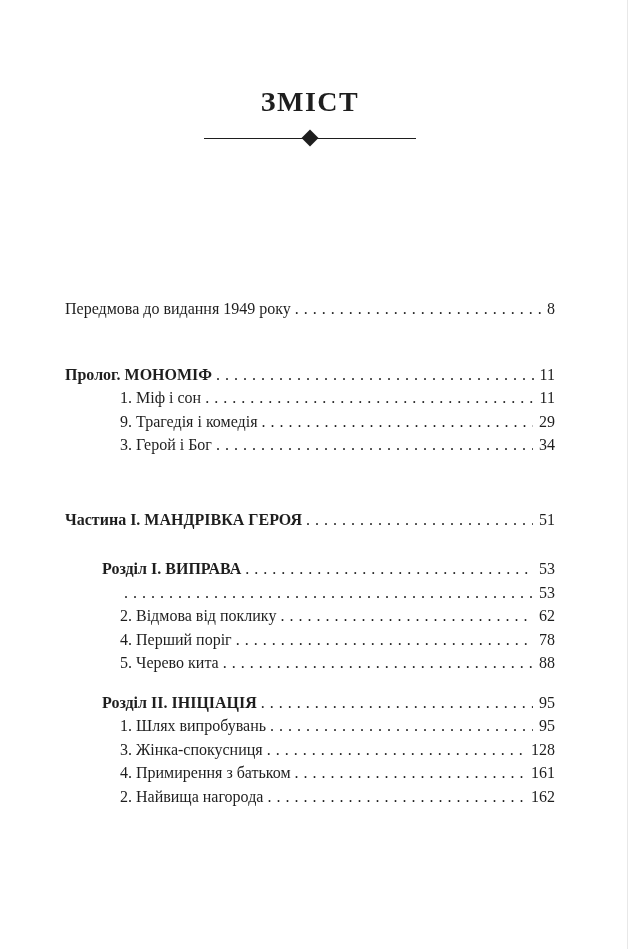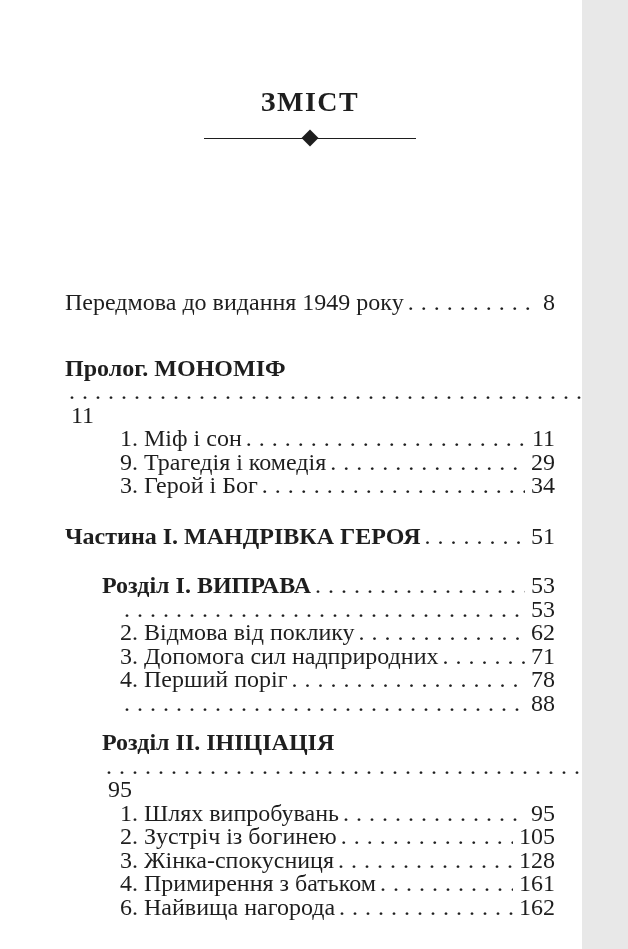--- a/index.html
+++ b/index.html
@@ -4,21 +4,21 @@
 <style>
   :root {
     --ink: #1e1e1e;
     --paper: #ffffff;
   }
   * { margin: 0; padding: 0; box-sizing: border-box; }
   html, body { background: #e8e8e8; }
   body { width: 628px; }
   .page {
     position: relative;
-    width: 582px;
+    width: 627px;
     height: 949px;
     background: var(--paper);
     overflow: hidden;
     font-family: "Liberation Serif", "DejaVu Serif", serif;
     color: var(--ink);
   }
 
   
   .masthead {
     position: absolute;
@@ -53,23 +53,23 @@
     width: 12px;
     height: 12px;
     background: var(--ink);
     transform: translate(-50%, -50%) rotate(45deg);
   }
 
   
   .toc {
     position: absolute;
     left: 65px;
-    top: 291px;
+    top: 297px;
     width: 490px;
-    font-size: 24px;
+    font-size: 16px;
   }
   .row {
     display: flex;
     align-items: baseline;
     line-height: 23.5px;
   }
   .row .lbl { flex: 0 0 auto; white-space: nowrap; }
   .row .dots {
     flex: 1 1 auto;
     min-width: 0;
@@ -84,24 +84,24 @@
     letter-spacing: 0.5px;
   }
   .row .pg {
     flex: 0 0 auto;
     white-space: nowrap;
     padding-left: 6px;
   }
   .hdr .lbl { font-weight: bold; }
   .lvl1 { padding-left: 37px; }
   .lvl2 { padding-left: 55px; }
-  .g-prologue { margin-top: 42px; flex-direction: column; }
-  .g-part     { margin-top: 27px; }
+  .g-prologue { margin-top: 42px; }
+  .g-part     { margin-top: 51px; }
   .g-ch1      { margin-top: 26px; }
-  .g-ch2      { margin-top: 16px; flex-direction: column; }
+  .g-ch2      { margin-top: 16px; }
 </style>
 </head>
 <body>
 
 <div class="page">
 
   <div class="masthead">
     <div class="page-title">ЗМІСТ</div>
     <div class="divider">
       <span class="d-line"></span>
@@ -152,59 +152,50 @@
     <div class="row lvl2">
       <span class="dots"></span>
       <span class="pg">53</span>
     </div>
     <div class="row lvl2">
       <span class="lbl">2. Відмова від поклику</span>
       <span class="dots"></span>
       <span class="pg">62</span>
     </div>
     <div class="row lvl2">
-      <span class="lbl">3. Допомога сил надприродних</span>
-      <span class="dots"></span>
-      <span class="pg">71</span>
-    </div>
-    <div class="row lvl2">
       <span class="lbl">4. Перший поріг</span>
       <span class="dots"></span>
       <span class="pg">78</span>
     </div>
     <div class="row lvl2">
+      <span class="lbl">5. Черево кита</span>
       <span class="dots"></span>
       <span class="pg">88</span>
     </div>
 
     <div class="row hdr lvl1 g-ch2">
       <span class="lbl">Розділ II. ІНІЦІАЦІЯ</span>
       <span class="dots"></span>
       <span class="pg">95</span>
     </div>
     <div class="row lvl2">
       <span class="lbl">1. Шлях випробувань</span>
       <span class="dots"></span>
       <span class="pg">95</span>
     </div>
     <div class="row lvl2">
-      <span class="lbl">2. Зустріч із богинею</span>
-      <span class="dots"></span>
-      <span class="pg">105</span>
-    </div>
-    <div class="row lvl2">
       <span class="lbl">3. Жінка-спокусниця</span>
       <span class="dots"></span>
       <span class="pg">128</span>
     </div>
     <div class="row lvl2">
       <span class="lbl">4. Примирення з батьком</span>
       <span class="dots"></span>
       <span class="pg">161</span>
     </div>
     <div class="row lvl2">
-      <span class="lbl">6. Найвища нагорода</span>
+      <span class="lbl">2. Найвища нагорода</span>
       <span class="dots"></span>
       <span class="pg">162</span>
     </div>
 
   </div>
 </div>
 
 </body></html>

